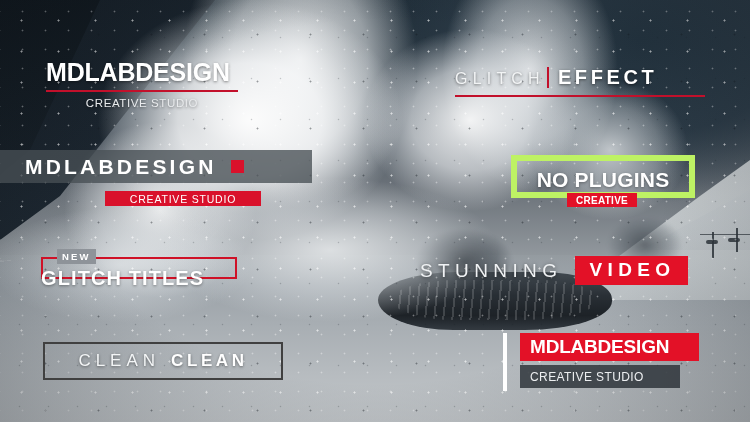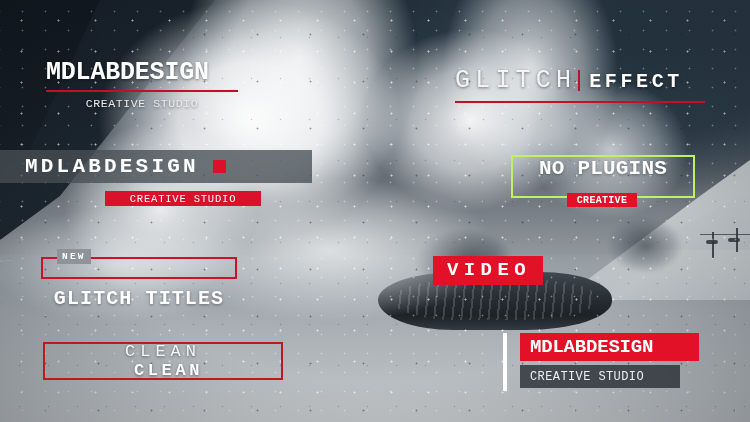--- a/index.html
+++ b/index.html
@@ -131,42 +131,42 @@
       radial-gradient(circle, rgba(25,32,38,0.40) 0.5px, rgba(0,0,0,0) 1.1px);
     background-size: 23px 19px, 29px 41px;
     background-position: 11px 2px, 5px 17px;
     opacity: 0.55;
   }
   .bg-vignette {
     background: radial-gradient(ellipse 520px 330px at 50% 48%, rgba(0,0,0,0) 55%, rgba(18,24,30,0.30) 100%);
   }
 
   
-  .tpl { position: absolute; font-family: Liberation Mono, monospace; }
+  .tpl { position: absolute; }
 
   
   #t1 { left: 46px; top: 60px; width: 192px; }
   #t1 .t1-main {
     font-size: 25px; font-weight: 700; color: #ffffff;
     letter-spacing: -0.2px; line-height: 1;
     text-shadow: 0 1px 3px rgba(0,0,0,0.45);
   }
   #t1 .t1-rule { height: 2px; background: #c2102b; margin-top: 5px; }
   #t1 .t1-sub {
     margin-top: 5px; text-align: center;
     font-size: 11.5px; font-weight: 400; color: #e9ebed;
     letter-spacing: 0.6px;
     text-shadow: 0 1px 3px rgba(0,0,0,0.45);
   }
 
   
   #t2 { left: 455px; top: 66px; width: 250px; }
   #t2 .t2-row { display: flex; align-items: baseline; justify-content: flex-start; }
   #t2 .t2-light {
-    font-size: 25px; font-weight: 300; color: #f2f4f5;
+    font-size: 16px; font-weight: 300; color: #f2f4f5;
     letter-spacing: 5.2px;
     text-shadow: 0 1px 3px rgba(0,0,0,0.5);
   }
   #t2 .t2-div {
     width: 2px; height: 21px; background: #c2102b;
     margin: 0 9px 0 2px; align-self: center;
   }
   #t2 .t2-bold {
     font-size: 20px; font-weight: 700; color: #ffffff;
     letter-spacing: 3.6px;
@@ -189,22 +189,22 @@
     margin-top: 8px; margin-left: 105px; width: 156px; height: 15px;
     background: #d9112b; display: flex; align-items: center; justify-content: center;
   }
   #t3 .t3-sub {
     font-size: 10.5px; font-weight: 400; color: #ffffff; letter-spacing: 0.8px;
   }
 
   
   #t4 { left: 511px; top: 155px; width: 184px; }
   #t4 .t4-box {
-    height: 43px; border: 2px solid #bef264; box-sizing: border-box;
-    display: flex; align-items: flex-start; justify-content: center;
+    height: 43px; border: 6px solid #bef264; box-sizing: border-box;
+    display: flex; align-items: flex-end; justify-content: center;
   }
   #t4 .t4-main {
     font-size: 21px; font-weight: 700; color: #ffffff; letter-spacing: 0.2px;
     text-shadow: 0 1px 3px rgba(0,0,0,0.35);
   }
   #t4 .t4-subbar {
     position: absolute; left: 56px; top: 38px;
     width: 70px; height: 14px; background: #e31127;
     display: flex; align-items: center; justify-content: center;
   }
@@ -216,44 +216,43 @@
     position: absolute; inset: 0;
     border: 2px solid #cf1127; box-sizing: border-box;
   }
   #t5 .t5-badge {
     position: absolute; left: 16px; top: -8px;
     background: #8e9399; padding: 0 5px;
     font-size: 9.5px; font-weight: 600; color: #ffffff; letter-spacing: 2.2px;
     line-height: 15px;
   }
   #t5 .t5-main {
-    position: absolute; left: 0; right: 0; top: 10px; text-align: center;
+    position: absolute; left: 0; right: 0; top: 10px; text-align: left;
     font-size: 20px; font-weight: 700; color: #ffffff; letter-spacing: 1.1px;
     text-shadow: 0 1px 3px rgba(0,0,0,0.4);
-    margin-top: 20px;
   }
 
   
   #t6 { left: 420px; top: 256px; display: flex; align-items: center; }
   #t6 .t6-light {
     font-size: 19px; font-weight: 300; color: #f0f2f4; letter-spacing: 5.4px;
     text-shadow: 0 1px 4px rgba(0,0,0,0.55);
   }
   #t6 .t6-block {
     margin-left: 13px; background: #e31127;
     padding: 3px 12px 4px 14px;
     font-size: 19px; font-weight: 700; color: #ffffff; letter-spacing: 5.4px; text-align: right;
   }
 
   
   #t7 { left: 43px; top: 342px; width: 240px; height: 38px; }
   #t7 .t7-box {
     position: absolute; inset: 0;
-    border: 2px solid #b91c1c; box-sizing: border-box;
-    display: flex; align-items: center; justify-content: center; flex-direction: column;
+    border: 2px solid #404040; box-sizing: border-box;
+    display: flex; align-items: center; justify-content: center;
   }
   #t7 .t7-light {
     font-size: 17px; font-weight: 300; color: #f3f5f6; letter-spacing: 5px;
     text-shadow: 0 1px 3px rgba(0,0,0,0.45);
   }
   #t7 .t7-bold {
     margin-left: 11px;
     font-size: 17px; font-weight: 700; color: #ffffff; letter-spacing: 3.6px;
     text-shadow: 0 1px 3px rgba(0,0,0,0.45);
   }
@@ -340,20 +339,21 @@
     </div>
   </div>
 
   <div class="tpl" id="t5">
     <div class="t5-box"></div>
     <div class="t5-badge">NEW</div>
     <div class="t5-main">GLITCH TITLES</div>
   </div>
 
   <div class="tpl" id="t6">
+    <span class="t6-light">STUNNING</span>
     <span class="t6-block">VIDEO</span>
   </div>
 
   <div class="tpl" id="t7">
     <div class="t7-box">
       <span class="t7-light">CLEAN</span>
       <span class="t7-bold">CLEAN</span>
     </div>
   </div>
 

